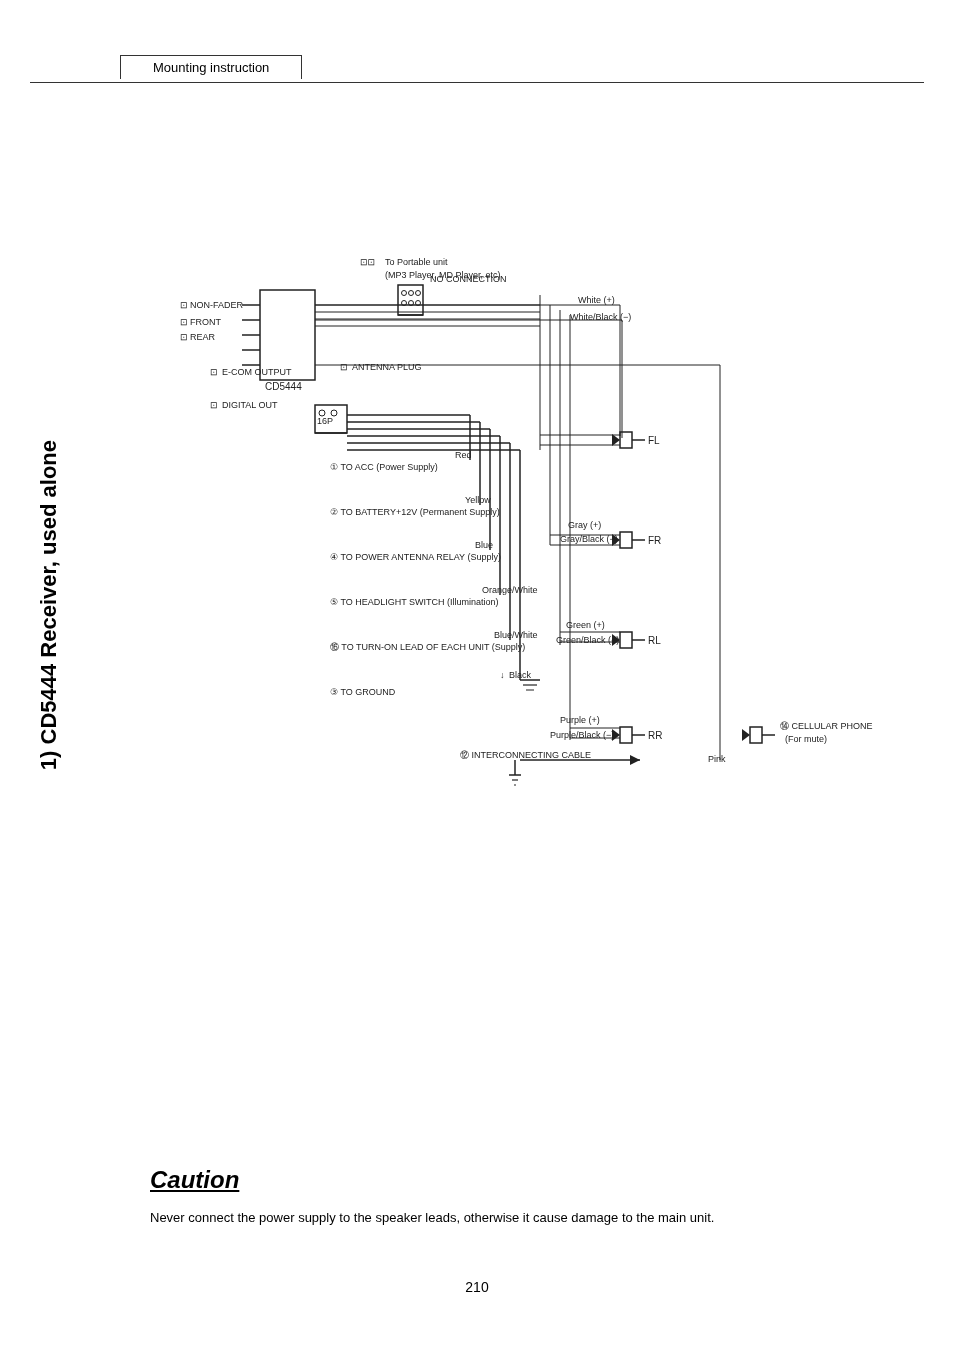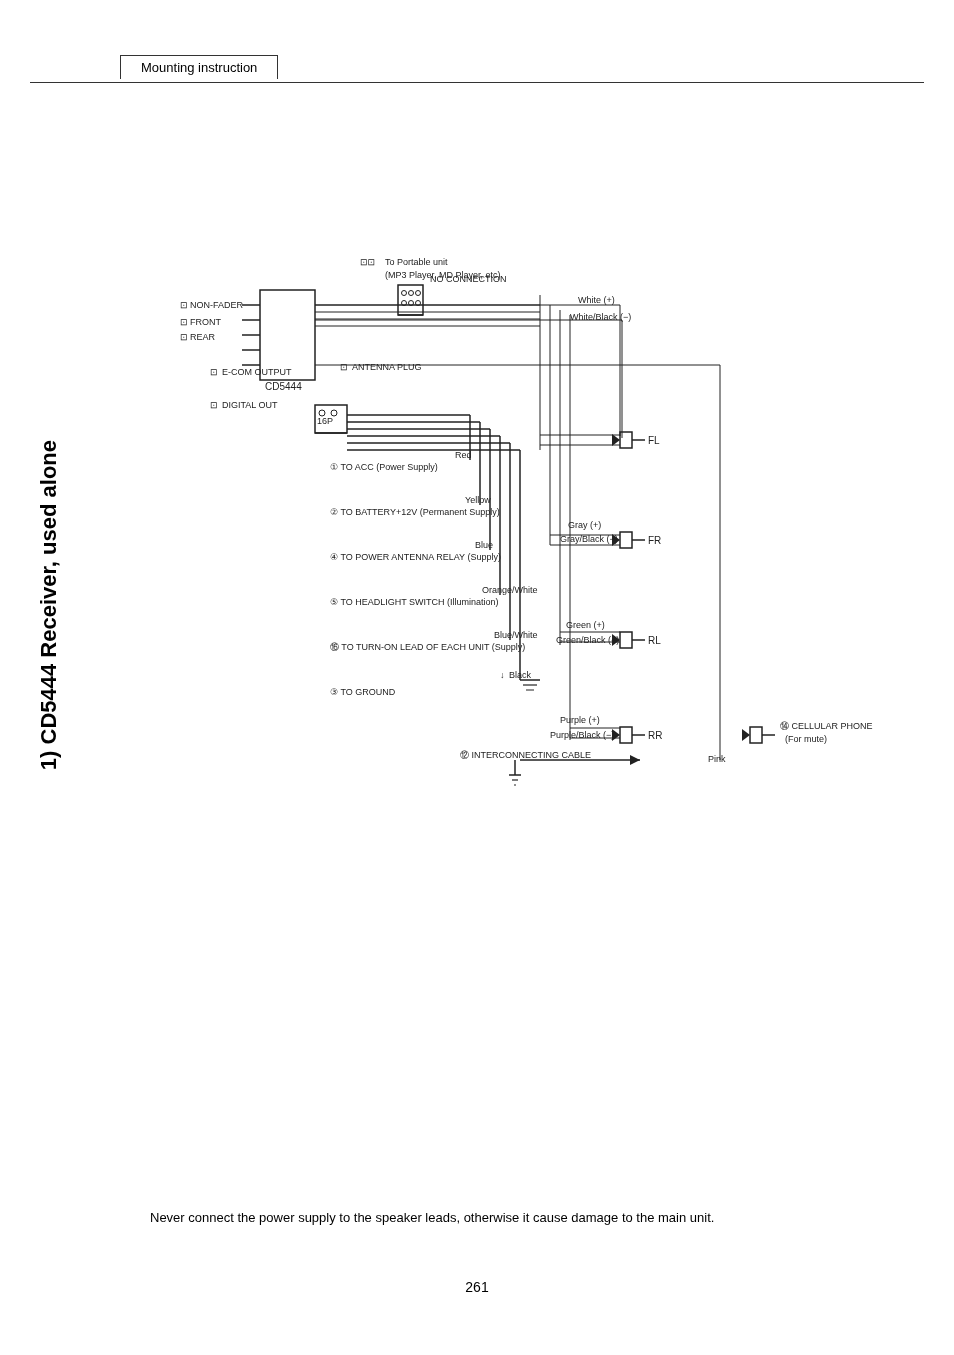--- a/index.html
+++ b/index.html
@@ -12,21 +12,21 @@
       overflow-x: hidden;
     }
 
     
     .header-tab {
       position: absolute;
       top: 55px;
       left: 120px;
       border: 1px solid #333;
       border-bottom: none;
-      padding: 4px 20px;
+      padding: 4px 32px;
       font-size: 13px;
       background: #fff;
     }
     .header-line {
       position: absolute;
       top: 82px;
       left: 30px;
       right: 30px;
       height: 1px;
       background: #333;
@@ -271,16 +271,17 @@
       <circle cx="13" cy="18" r="2.5" fill="none" stroke="#222" stroke-width="1"></circle>
       <circle cx="20" cy="18" r="2.5" fill="none" stroke="#222" stroke-width="1"></circle>
       <line x1="0" y1="30" x2="25" y2="30" stroke="#222" stroke-width="1.5"></line>
     </g>
     <text x="270" y="172" font-size="9" fill="#222">NO CONNECTION</text>
 
   </svg>
 </div>
 
 <div class="caution-section">
+  <div class="caution-title">Caution</div>
   <div class="caution-text">Never connect the power supply to the speaker leads, otherwise it cause damage to the main unit.</div>
 </div>
 
-<div class="page-number">261</div>
+<div class="page-number">210</div>
 
 </body></html>

